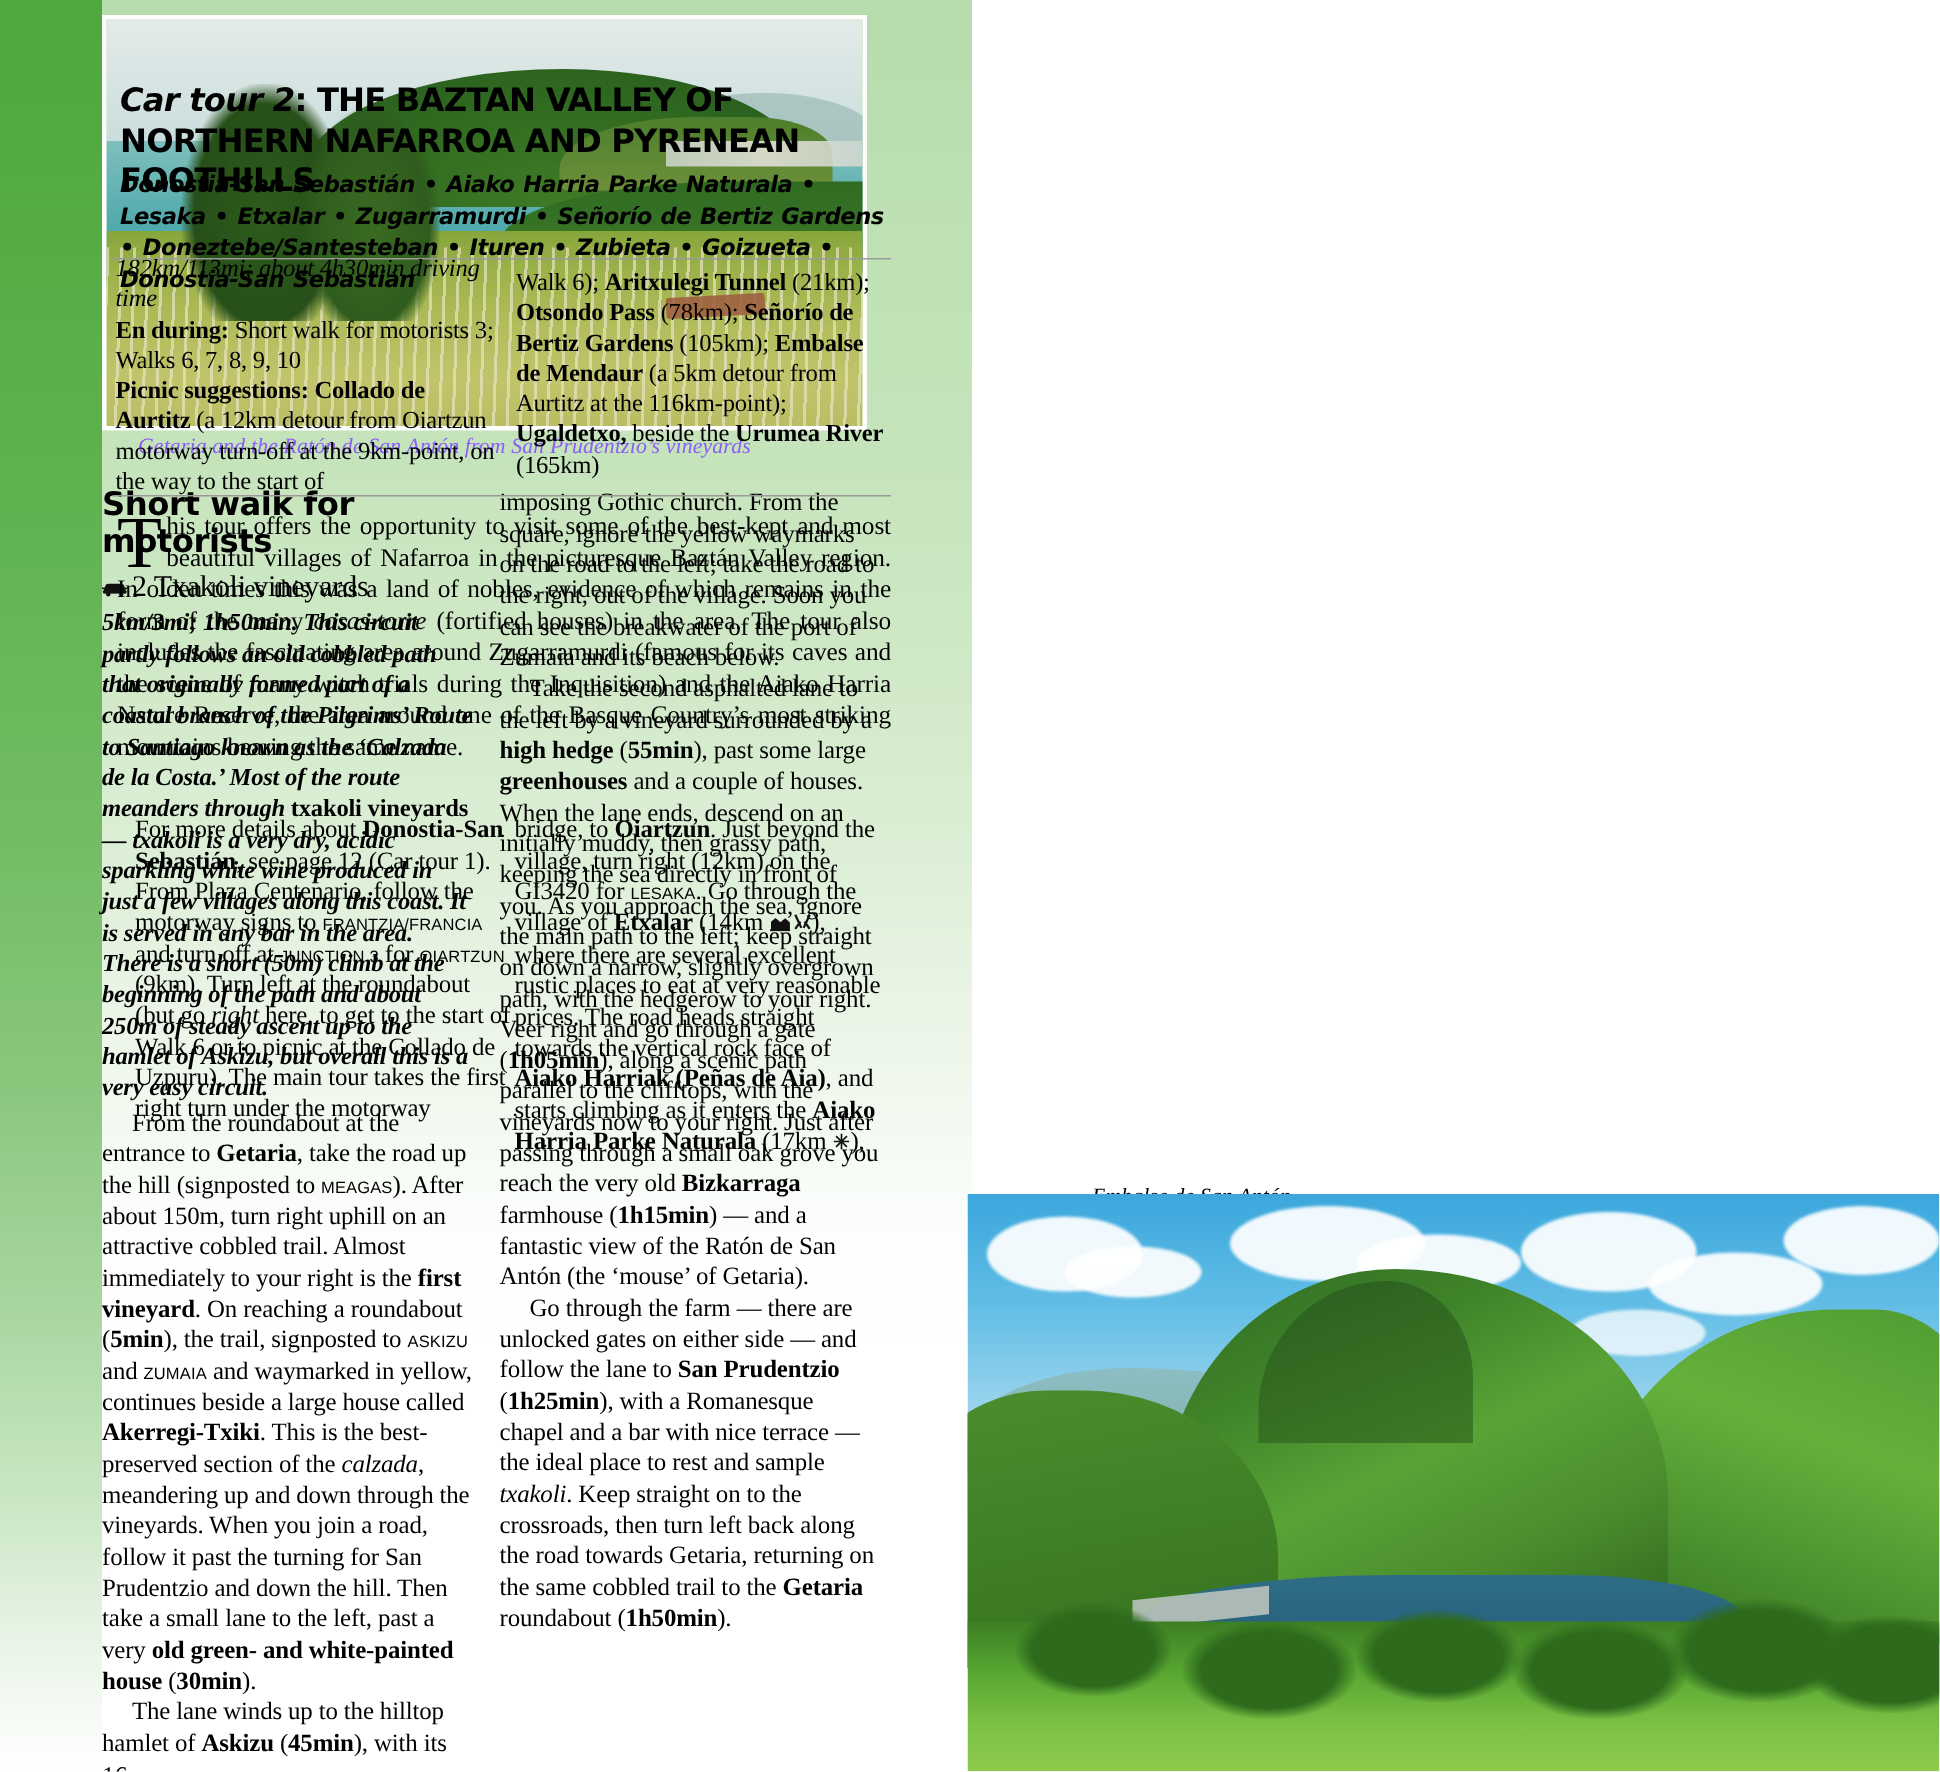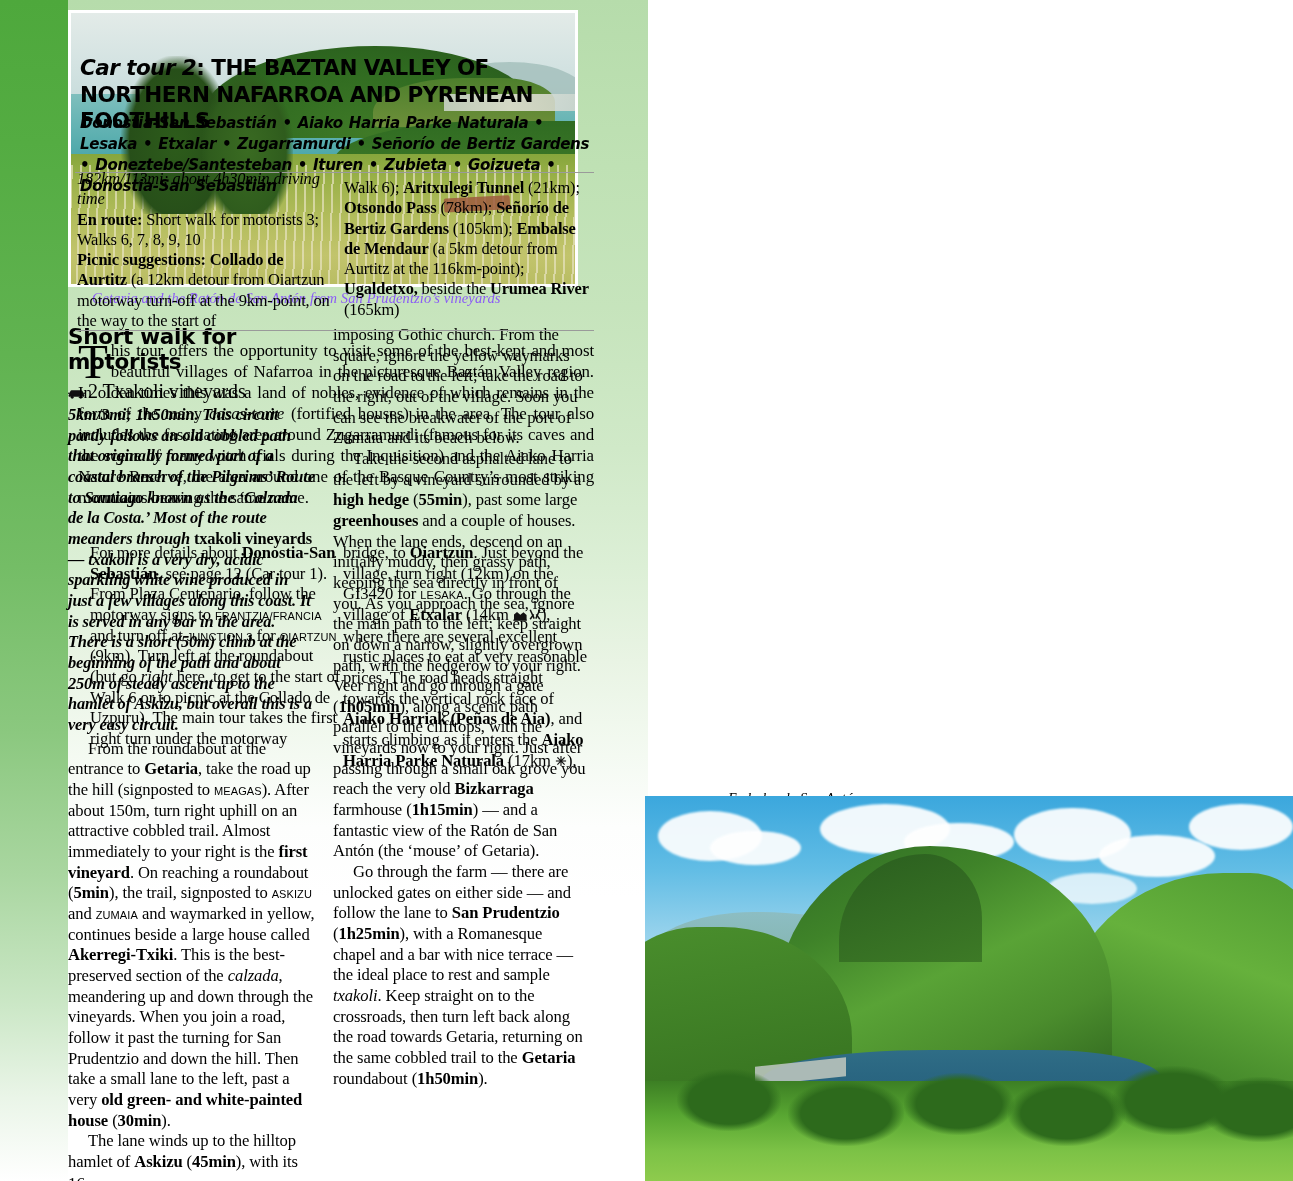--- a/index.html
+++ b/index.html
@@ -337,21 +337,21 @@
   <div class="page-right"></div>
 
   <div class="tour-title"><span class="ital">Car tour 2</span><span>: THE BAZTAN VALLEY OF NORTHERN NAFARROA AND PYRENEAN FOOTHILLS</span></div>
 
   <div class="tour-places">Donostia-San Sebastián • Aiako Harria Parke Naturala • Lesaka • Etxalar • Zugarramurdi • Señorío de Bertiz Gardens • Doneztebe/Santesteban • Ituren • Zubieta • Goizueta • Donostia-San Sebastián</div>
 
   <div class="rule rule-1"></div>
 
   <div class="info info-left">
     <p><span class="ital">182km/113mi; about 4h30min driving time</span></p>
-    <p><span class="b">En route:</span><span> Short walk for motorists 3; Walks 6, 7, 8, 9, 10</span></p>
+    <p><span class="b">En during:</span><span> Short walk for motorists 3; Walks 6, 7, 8, 9, 10</span></p>
     <p><span class="b">Picnic suggestions: Collado de Aurtitz</span><span> (a 12km detour from Oiartzun motorway turn-off at the 9km-point, on the way to the start of </span></p>
   </div>
 
   <div class="info info-right">
     <p><span>Walk 6); </span><span class="b">Aritxulegi Tunnel</span><span> (21km); </span><span class="b">Otsondo Pass</span><span> (78km); </span><span class="b">Señorío de Bertiz Gardens</span><span> (105km); </span><span class="b">Embalse de Mendaur</span><span> (a 5km detour from Aurtitz at the 116km-point); </span><span class="b">Ugaldetxo,</span><span> beside the </span><span class="b">Urumea River</span><span> (165km)</span></p>
   </div>
 
   <div class="rule rule-2"></div>
 
   <div class="lede"><span class="dropcap">T</span><span>his tour offers the opportunity to visit some of the best-kept and most beautiful villages of Nafarroa in the picturesque Baztán Valley region. In olden times this was a land of nobles, evidence of which remains in the form of the many </span><span class="i">casas-torre</span><span> (fortified houses) in the area. The tour also includes the fascinating area around Zugarramurdi (famous for its caves and the scene of many witch trials during the Inquisition) and the Aiako Harria Nature Reserve, the area around one of the Basque Country’s most striking mountains bearing the same name.</span></div>

